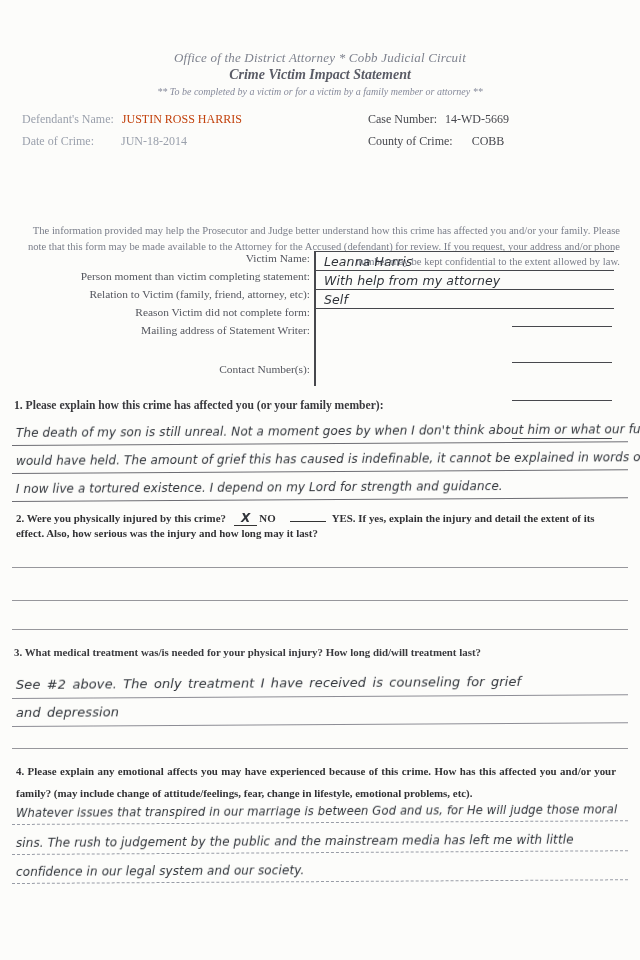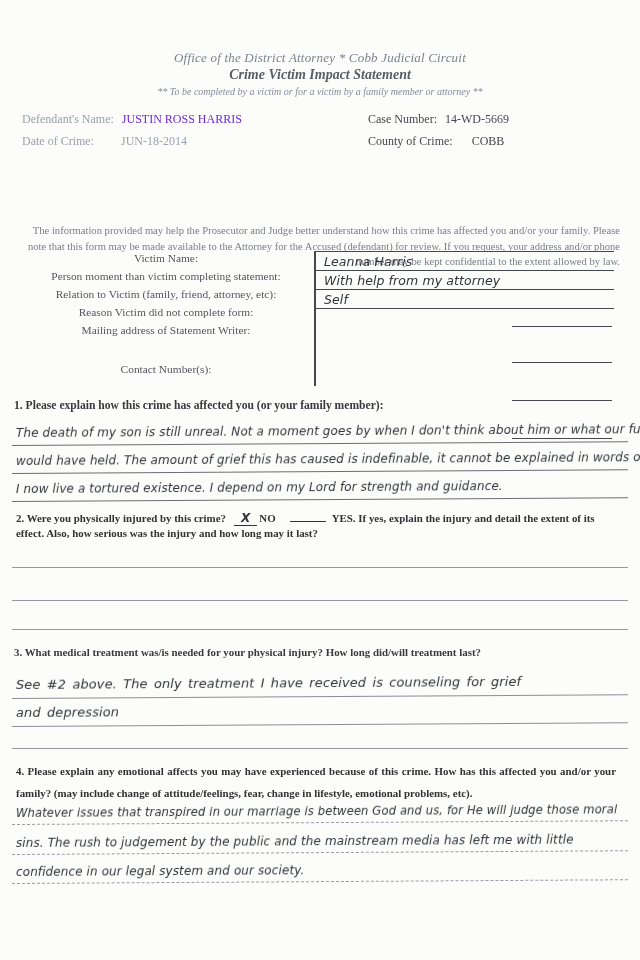--- a/index.html
+++ b/index.html
@@ -14,30 +14,30 @@
   .center{left:0;width:640px;text-align:center;}
 
   
   .office-line{top:50px;font-style:italic;font-size:13px;color:#7e828e;letter-spacing:.2px;}
   .form-title{top:67px;font-style:italic;font-weight:bold;font-size:14px;color:#5a5c66;}
   .form-subtitle{top:86px;font-style:italic;font-size:10px;color:#868a9b;}
 
   
   .case-row{font-size:12px;white-space:nowrap;}
   .ink-f{color:#9aa0ac;}
-  .ink-m{color:#6d28d9;margin-top:36px;}
+  .ink-m{color:#c2410c;margin-top:36px;}
   .ink-d{color:#46474d;margin-top:34px;}
   .lblgap{display:inline-block;min-width:96px;}
 
   
   .notice{top:191px;left:20px;width:600px;text-align:right;font-size:10.6px;line-height:15.5px;color:#797d89;margin-top:32px;}
 
   
   .vbox{left:22px;top:251px;width:592px;height:136px;}
-  .vlabel{position:absolute;right:304px;left:0;text-align:center;font-size:11.4px;color:#54565e;white-space:nowrap;filter:blur(0.25px);}
+  .vlabel{position:absolute;right:304px;left:0;text-align:right;font-size:11.4px;color:#54565e;white-space:nowrap;filter:blur(0.25px);}
   .vanswers{position:absolute;left:292px;top:0;width:298px;height:134px;border-left:2px solid #47484d;border-top:1.6px solid #47484d;}
   .vrow{box-sizing:border-box;height:19px;}
   .vrow.full{border-bottom:1.4px solid #45464b;}
   .vrow.r6{height:21px;}
   .vrow .short-line{display:block;margin-left:auto;margin-right:2px;margin-top:17px;width:100px;border-bottom:1.6px solid #47484d;}
   .vrow.r6 .short-line{margin-top:19px;}
 
   
   .hw{
     font-family:"DejaVu Sans",sans-serif;font-style:italic;

